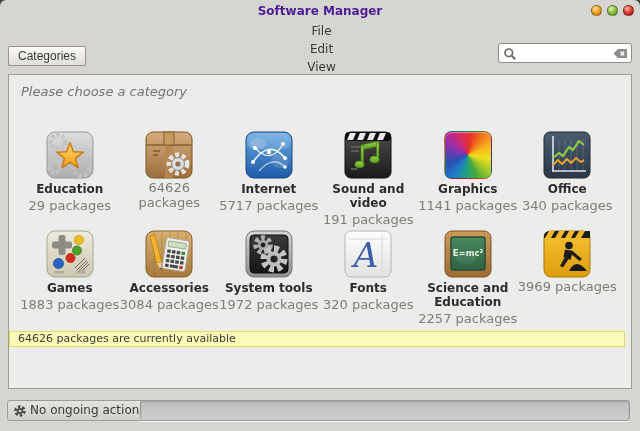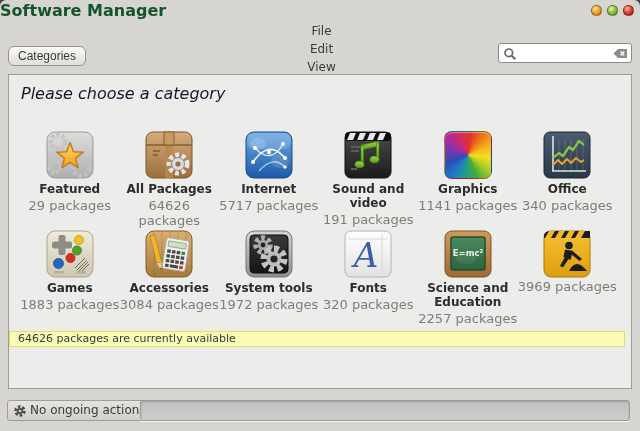--- a/index.html
+++ b/index.html
@@ -5,52 +5,52 @@
   html,body{margin:0;padding:0;background:#454545;}
   *{box-sizing:border-box;}
   .window{
     position:relative;width:640px;height:431px;overflow:hidden;
     background:#d7d5d1;border-radius:6px 6px 0 0;
     font-family:"DejaVu Sans","Liberation Sans",sans-serif;
     color:#3a3a3a;font-size:12px;
   }
   
   .titlebar{position:absolute;left:0;top:0;width:100%;height:22px;}
-  .title{position:absolute;left:0;right:0;top:0;text-align:left;line-height:22px;font-weight:bold;font-size:16px;color:#14532d;}
+  .title{position:absolute;left:0;right:0;top:0;text-align:center;line-height:22px;font-weight:bold;font-size:12px;color:#4c1d95;}
   .win-controls{position:absolute;right:6px;top:5px;display:flex;gap:5px;}
   .orb{width:11px;height:11px;border-radius:50%;border:1px solid rgba(0,0,0,.35);}
   .orb.min{background:radial-gradient(circle at 35% 28%,#ffe2a8,#f2a322 48%,#c06f0c);}
   .orb.max{background:radial-gradient(circle at 35% 28%,#ddf2b0,#8ec23f 48%,#567f1d);}
   .orb.close{background:radial-gradient(circle at 35% 28%,#ffb3a3,#dd4432 48%,#8f150a);}
   
   .menubar{position:absolute;left:0;top:22px;width:100%;height:20px;padding-left:3px;display:flex;align-items:center;flex-direction:column;}
   .menu-item{padding:2px 7px;cursor:default;}
   
   .toolbar{position:absolute;left:0;top:42px;width:100%;height:32px;}
   .btn-categories{
     position:absolute;left:8px;top:4px;height:20px;padding:0 9px;
     font-size:12px;color:#3a3a3a;line-height:18px;
-    background:linear-gradient(#fbfaf8,#e0dedA);border:1px solid #98948c;border-radius:6px;
+    background:linear-gradient(#fbfaf8,#e0dedA);border:1px solid #98948c;border-radius:1px;
   }
   .search{
     position:absolute;right:8px;top:1px;width:134px;height:20px;
     background:#fff;border:1px solid #8e8a82;border-radius:3px;
   }
   .search input{
     position:absolute;left:20px;top:1px;width:92px;height:16px;border:0;outline:0;
     font-family:inherit;font-size:11px;background:transparent;
   }
   .search .mag{position:absolute;left:4px;top:3px;}
   .search .clear{position:absolute;right:3px;top:4px;}
   
   .panel{
     position:absolute;left:8px;top:74px;width:624px;height:315px;
     background:#ececea;border:1px solid #a09c96;
   }
-  .heading{position:absolute;left:12px;top:9px;font-style:italic;font-size:16px;color:#0f172a;}
+  .heading{position:absolute;left:12px;top:9px;font-style:italic;font-size:13px;color:#737373;}
   .cat-row{position:absolute;left:11px;display:flex;}
   .row1{top:56px;}
   .row2{top:155px;}
   .cell{width:99.5px;display:flex;flex-direction:column;align-items:center;cursor:default;}
   .icon{width:48px;height:48px;position:relative;flex:0 0 48px;}
   .icon svg{position:absolute;left:0;top:0;}
   .cat-name{margin-top:4px;font-size:12px;font-weight:600;color:#2c2c2c;text-align:center;line-height:1.15;}
   .cat-count{margin-top:1px;font-size:13px;color:#7c7c78;text-align:center;}
   .icon-graphics{
     width:48px;height:48px;border-radius:8px;border:1px solid rgba(0,0,0,.25);
@@ -130,21 +130,21 @@
                   <stop offset="1" stop-color="#f29e1c"></stop>
               </linearGradient>
             </defs>
             <rect x="1" y="1" width="46" height="46" rx="8" fill="url(#gFeat)" stroke="#9a9a9a"></rect>
             <circle cx="12" cy="11" r="7" fill="none" stroke="#c4c4c4" stroke-width="5" stroke-dasharray="3 2.2"></circle>
             <circle cx="35" cy="37" r="8" fill="none" stroke="#c0c0c0" stroke-width="5" stroke-dasharray="3.4 2.4"></circle>
             <circle cx="9" cy="36" r="5.5" fill="none" stroke="#c4c4c4" stroke-width="4.5" stroke-dasharray="2.6 2"></circle>
             <polygon points="24,11.5 27.4,20.8 37.3,21.2 29.5,27.3 32.2,36.8 24,31.3 15.8,36.8 18.5,27.3 10.7,21.2 20.6,20.8" fill="url(#gStar)" stroke="#c87d1a" stroke-width="1.5" stroke-linejoin="round"></polygon>
           </svg>
         </div>
-        <div class="cat-name">Featured</div>
+        <div class="cat-name">Education</div>
         <div class="cat-count">29 packages</div>
       </div>
 
       <div class="cell">
         <div class="icon">
           <svg width="48" height="48" viewBox="0 0 48 48">
             <defs>
               <linearGradient id="gBox" x1="0" y1="0" x2="0" y2="1">
                 <stop offset="0" stop-color="#d6ac7c"></stop>
                   <stop offset="1" stop-color="#9c6e3c"></stop>
@@ -154,21 +154,20 @@
             <rect x="20" y="1" width="8" height="46" fill="#b8884e" opacity="0.8"></rect>
             <line x1="1" y1="14" x2="47" y2="14" stroke="#85602e" stroke-width="1.5"></line>
             <rect x="19" y="1" width="10" height="13" fill="#c79a60" stroke="#85602e" stroke-width="1"></rect>
             <rect x="8" y="19" width="7" height="2" fill="#7c5628" opacity="0.7"></rect>
             <rect x="8" y="23" width="5" height="2" fill="#7c5628" opacity="0.7"></rect>
             <circle cx="33" cy="33" r="8.5" fill="none" stroke="#e6e6e6" stroke-width="6" stroke-dasharray="3.6 2.6"></circle>
             <circle cx="33" cy="33" r="6.5" fill="#dcdcdc" stroke="#8a8a8a"></circle>
             <circle cx="33" cy="33" r="2.6" fill="#96704a"></circle>
           </svg>
         </div>
-        <div class="cat-name">All Packages</div>
         <div class="cat-count">64626 packages</div>
       </div>
 
       <div class="cell">
         <div class="icon">
           <svg width="48" height="48" viewBox="0 0 48 48">
             <defs>
               <linearGradient id="gNet" x1="0" y1="0" x2="0" y2="1">
                 <stop offset="0" stop-color="#6aaae2"></stop>
                   <stop offset="1" stop-color="#1d5aa6"></stop>

